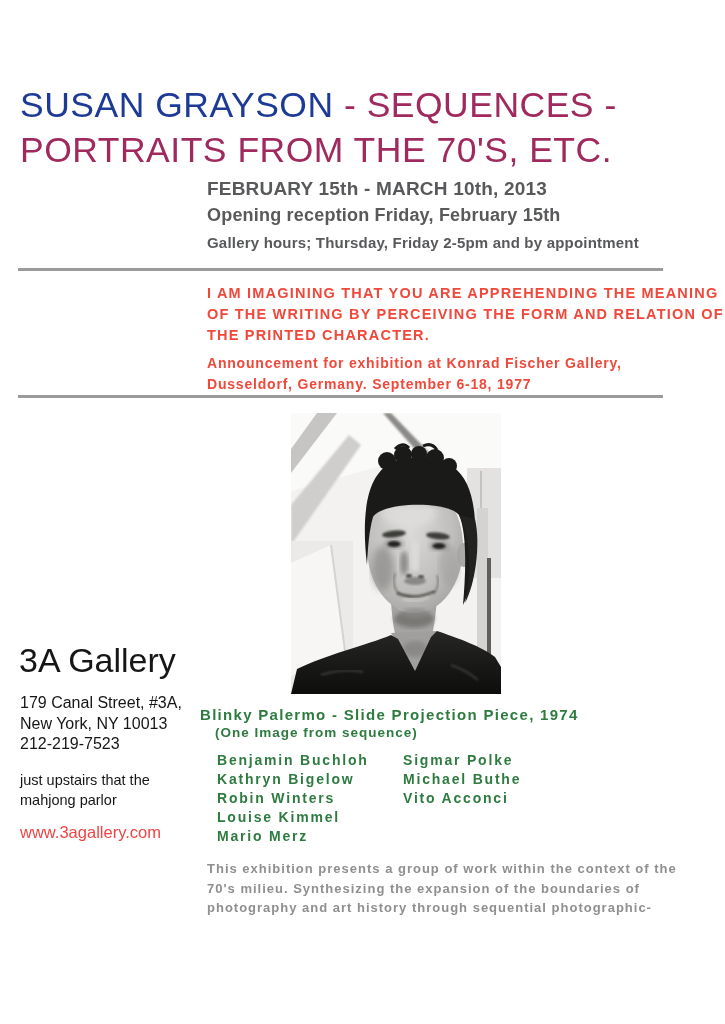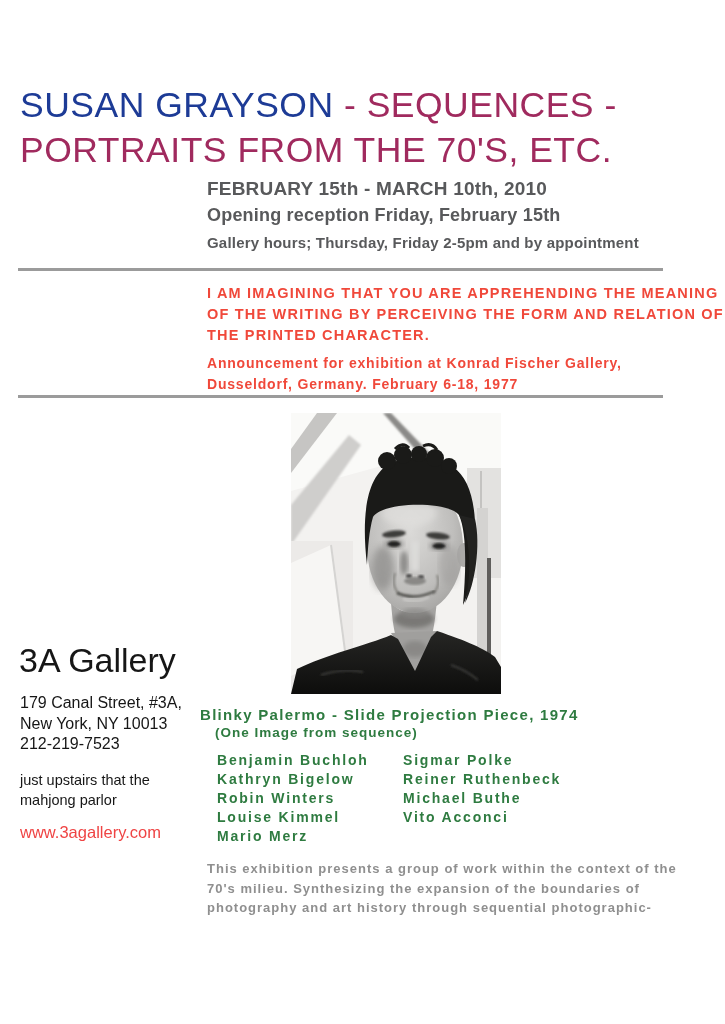--- a/index.html
+++ b/index.html
@@ -61,33 +61,33 @@
 <body>
 
 <div id="page">
 
   <h1 class="title">
     <span class="t-artist">SUSAN GRAYSON</span><span class="t-series"> - SEQUENCES -</span><br>
     <span class="t-sub">PORTRAITS FROM THE 70'S, ETC.</span>
   </h1>
 
   <div class="dates">
-    <div class="date-range">FEBRUARY 15th - MARCH 10th, 2010</div>
+    <div class="date-range">FEBRUARY 15th - MARCH 10th, 2013</div>
     <div class="reception">Opening reception Friday, February 15th</div>
     <div class="hours">Gallery hours; Thursday, Friday 2-5pm and by appointment</div>
   </div>
 
   <div class="hr hr1"></div>
   <div class="hr hr2"></div>
 
   <div class="quote">I AM IMAGINING THAT YOU ARE APPREHENDING THE MEANING
 OF THE WRITING BY PERCEIVING THE FORM AND RELATION OF
 THE PRINTED CHARACTER.</div>
   <div class="quote-attr">Announcement for exhibition at Konrad Fischer Gallery,
-Dusseldorf, Germany. February 6-18, 1977</div>
+Dusseldorf, Germany. September 6-18, 1977</div>
 
   <figure class="photo" style="margin:0">
     <svg width="210" height="281" viewBox="0 0 210 281" aria-hidden="true">
       <defs>
         <radialGradient id="gFace" cx="45%" cy="38%" r="75%">
           <stop offset="0" stop-color="#dbdad8"></stop>
           <stop offset="0.6" stop-color="#bfbebc"></stop>
           <stop offset="1" stop-color="#9a9997"></stop>
         </radialGradient>
         <linearGradient id="gShirt" x1="0" y1="0" x2="0" y2="1">
@@ -177,21 +177,20 @@
 
   <ul class="col col1">
     <li>Benjamin Buchloh</li>
     <li>Kathryn Bigelow</li>
     <li>Robin Winters</li>
     <li>Louise Kimmel</li>
     <li>Mario Merz</li>
   </ul>
   <ul class="col col2">
     <li>Sigmar Polke</li>
-    <li>Reiner Ruthenbeck</li>
     <li>Michael Buthe</li>
     <li>Vito Acconci</li>
   </ul>
 
   <div class="desc">This exhibition presents a group of work within the context of the
 70's milieu. Synthesizing the expansion of the boundaries of
 photography and art history through sequential photographic-
 portrait-slide projections, stills and pieces of conversations,
 diary, etc. xcept for the photographic-portrait-slide projection of
 Blinky Palermo that was shown in David Reed's lecture on Blinky

